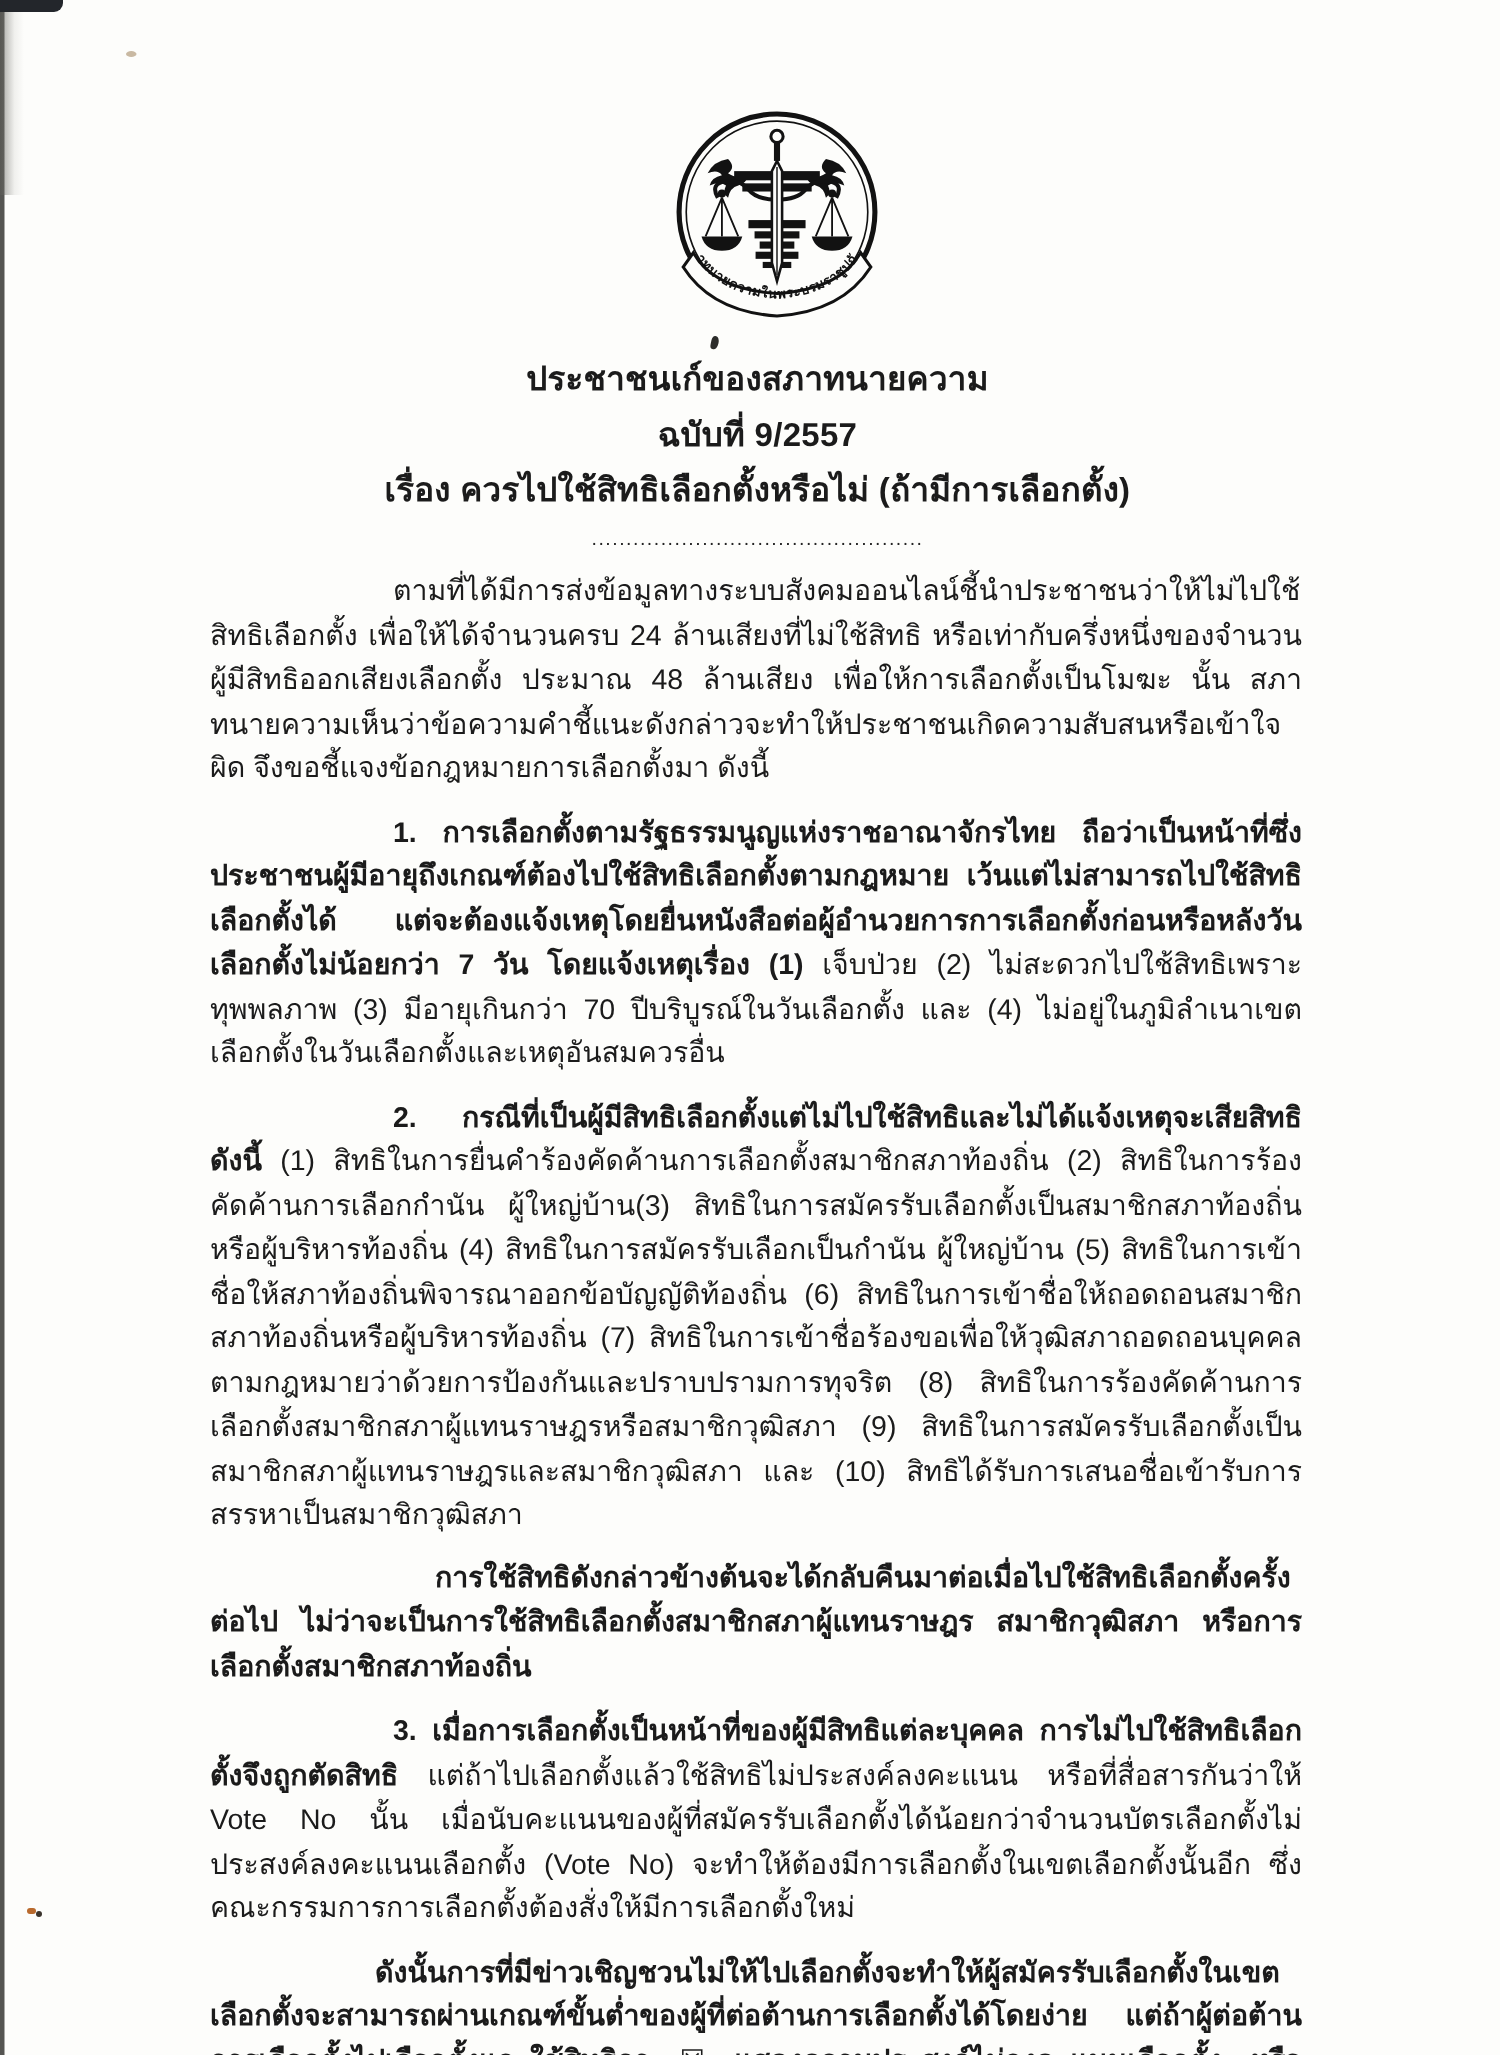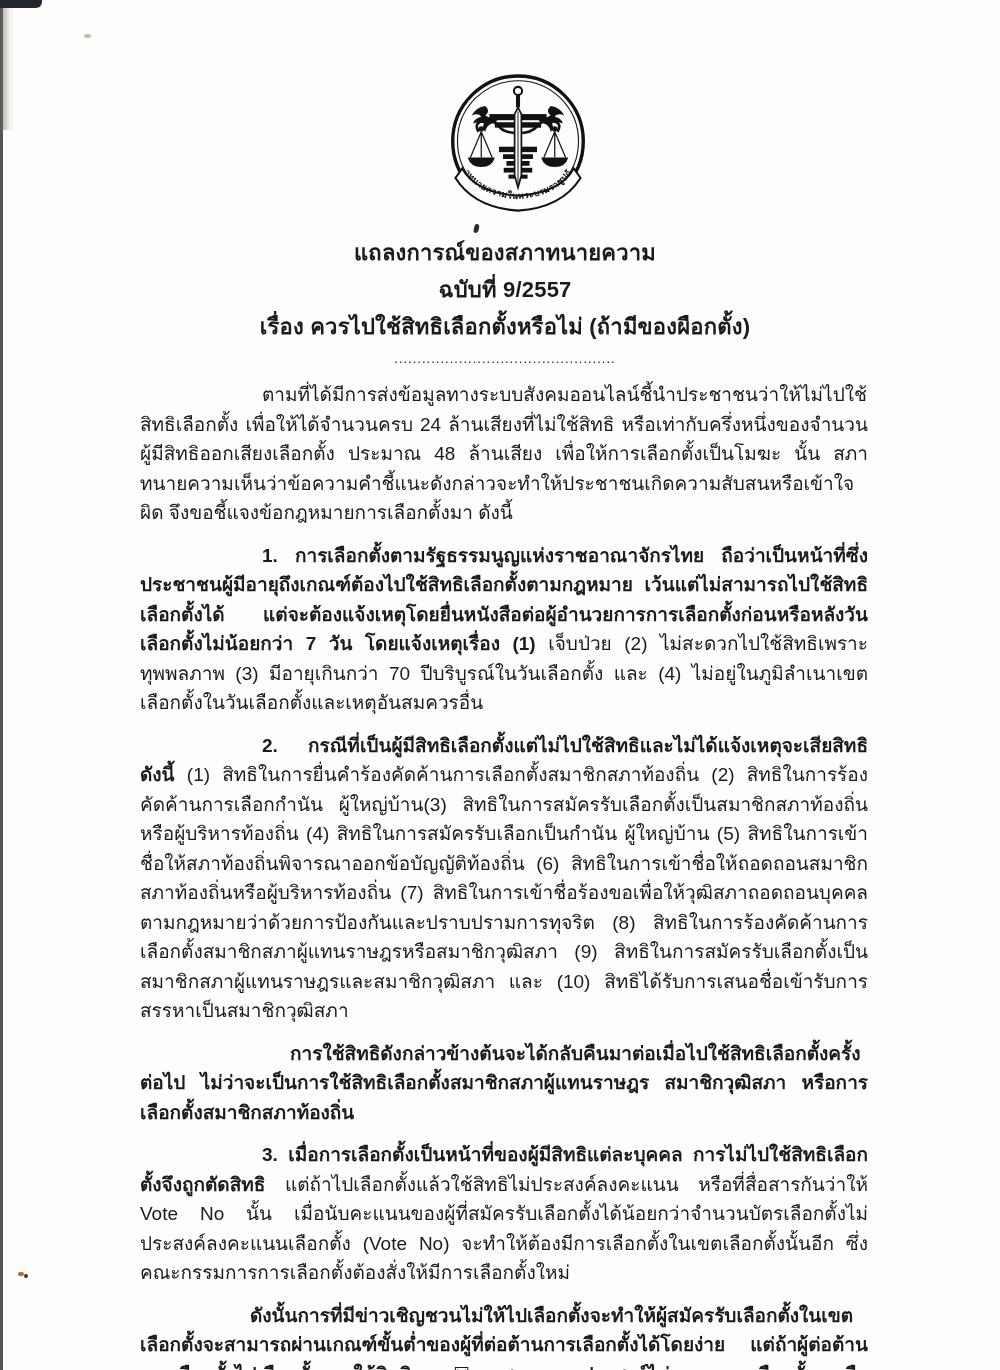--- a/index.html
+++ b/index.html
@@ -83,28 +83,28 @@
       <defs>
         <path id="ribbonPath" d="M22 158 q26 34 78 37 q52 -3 78 -37"></path>
       </defs>
       <text font-size="13" font-weight="700" fill="#121212" letter-spacing="0.5">
         <textPath href="#ribbonPath" startOffset="50%" text-anchor="middle">สภาทนายความในพระบรมราชูปถัมภ์</textPath>
       </text>
     </svg>
   </div>
 
   <div class="title-block">
-    <div class="title-line">แถลงการณ์ของสภาทนายความ</div>
+    <div class="title-line">ประชาชนเก์ของสภาทนายความ</div>
     <div class="title-line">ฉบับที่ 9/2557</div>
-    <div class="title-line">เรื่อง ควรไปใช้สิทธิเลือกตั้งหรือไม่ (ถ้ามีของผือกตั้ง)</div>
+    <div class="title-line">เรื่อง ควรไปใช้สิทธิเลือกตั้งหรือไม่ (ถ้ามีการเลือกตั้ง)</div>
     <div class="dotted">................................................</div>
   </div>
 
   <div class="doc-body">
       <p class="para" style="text-indent: 122px;"><span>ตามที่ได้มีการส่งข้อมูลทางระบบสังคมออนไลน์ชี้นำประชาชนว่าให้ไม่ไปใช้สิทธิเลือกตั้ง เพื่อให้ได้จำนวนครบ 24 ล้านเสียงที่ไม่ใช้สิทธิ หรือเท่ากับครึ่งหนึ่งของจำนวนผู้มีสิทธิออกเสียงเลือกตั้ง ประมาณ 48 ล้านเสียง เพื่อให้การเลือกตั้งเป็นโมฆะ นั้น  สภาทนายความเห็นว่าข้อความคำชี้แนะดังกล่าวจะทำให้ประชาชนเกิดความสับสนหรือเข้าใจผิด จึงขอชี้แจงข้อกฎหมายการเลือกตั้งมา ดังนี้</span></p>
       <p class="para" style="text-indent: 122px;"><span class="bold">1.  การเลือกตั้งตามรัฐธรรมนูญแห่งราชอาณาจักรไทย ถือว่าเป็นหน้าที่ซึ่งประชาชนผู้มีอายุถึงเกณฑ์ต้องไปใช้สิทธิเลือกตั้งตามกฎหมาย เว้นแต่ไม่สามารถไปใช้สิทธิเลือกตั้งได้ แต่จะต้องแจ้งเหตุโดยยื่นหนังสือต่อผู้อำนวยการการเลือกตั้งก่อนหรือหลังวันเลือกตั้งไม่น้อยกว่า 7 วัน โดยแจ้งเหตุเรื่อง (1) </span><span>เจ็บป่วย (2) ไม่สะดวกไปใช้สิทธิเพราะทุพพลภาพ (3) มีอายุเกินกว่า 70 ปีบริบูรณ์ในวันเลือกตั้ง และ (4) ไม่อยู่ในภูมิลำเนาเขตเลือกตั้งในวันเลือกตั้งและเหตุอันสมควรอื่น</span></p>
       <p class="para" style="text-indent: 122px;"><span class="bold">2.  กรณีที่เป็นผู้มีสิทธิเลือกตั้งแต่ไม่ไปใช้สิทธิและไม่ได้แจ้งเหตุจะเสียสิทธิ ดังนี้ </span><span>(1) สิทธิในการยื่นคำร้องคัดค้านการเลือกตั้งสมาชิกสภาท้องถิ่น  (2) สิทธิในการร้องคัดค้านการเลือกกำนัน ผู้ใหญ่บ้าน(3) สิทธิในการสมัครรับเลือกตั้งเป็นสมาชิกสภาท้องถิ่นหรือผู้บริหารท้องถิ่น (4) สิทธิในการสมัครรับเลือกเป็นกำนัน ผู้ใหญ่บ้าน (5) สิทธิในการเข้าชื่อให้สภาท้องถิ่นพิจารณาออกข้อบัญญัติท้องถิ่น  (6) สิทธิในการเข้าชื่อให้ถอดถอนสมาชิกสภาท้องถิ่นหรือผู้บริหารท้องถิ่น (7) สิทธิในการเข้าชื่อร้องขอเพื่อให้วุฒิสภาถอดถอนบุคคลตามกฎหมายว่าด้วยการป้องกันและปราบปรามการทุจริต (8) สิทธิในการร้องคัดค้านการเลือกตั้งสมาชิกสภาผู้แทนราษฎรหรือสมาชิกวุฒิสภา  (9)  สิทธิในการสมัครรับเลือกตั้งเป็นสมาชิกสภาผู้แทนราษฎรและสมาชิกวุฒิสภา และ (10) สิทธิได้รับการเสนอชื่อเข้ารับการสรรหาเป็นสมาชิกวุฒิสภา</span></p>
-      <p class="para" style="text-indent: 150px;"><span class="bold">การใช้สิทธิดังกล่าวข้างต้นจะได้กลับคืนมาต่อเมื่อไปใช้สิทธิเลือกตั้งครั้งต่อไป ไม่ว่าจะเป็นการใช้สิทธิเลือกตั้งสมาชิกสภาผู้แทนราษฎร สมาชิกวุฒิสภา หรือการเลือกตั้งสมาชิกสภาท้องถิ่น</span></p>
+      <p class="para" style="text-indent: 150px; font-family: Liberation Mono, monospace;"><span class="bold">การใช้สิทธิดังกล่าวข้างต้นจะได้กลับคืนมาต่อเมื่อไปใช้สิทธิเลือกตั้งครั้งต่อไป ไม่ว่าจะเป็นการใช้สิทธิเลือกตั้งสมาชิกสภาผู้แทนราษฎร สมาชิกวุฒิสภา หรือการเลือกตั้งสมาชิกสภาท้องถิ่น</span></p>
       <p class="para" style="text-indent: 122px;"><span class="bold">3.  เมื่อการเลือกตั้งเป็นหน้าที่ของผู้มีสิทธิแต่ละบุคคล การไม่ไปใช้สิทธิเลือกตั้งจึงถูกตัดสิทธิ </span><span>แต่ถ้าไปเลือกตั้งแล้วใช้สิทธิไม่ประสงค์ลงคะแนน หรือที่สื่อสารกันว่าให้ Vote No นั้น เมื่อนับคะแนนของผู้ที่สมัครรับเลือกตั้งได้น้อยกว่าจำนวนบัตรเลือกตั้งไม่ประสงค์ลงคะแนนเลือกตั้ง (Vote No) จะทำให้ต้องมีการเลือกตั้งในเขตเลือกตั้งนั้นอีก ซึ่งคณะกรรมการการเลือกตั้งต้องสั่งให้มีการเลือกตั้งใหม่</span></p>
       <p class="para" style="text-indent: 110px;"><span class="bold">ดังนั้นการที่มีข่าวเชิญชวนไม่ให้ไปเลือกตั้งจะทำให้ผู้สมัครรับเลือกตั้งในเขตเลือกตั้งจะสามารถผ่านเกณฑ์ขั้นต่ำของผู้ที่ต่อต้านการเลือกตั้งได้โดยง่าย  แต่ถ้าผู้ต่อต้านการเลือกตั้งไปเลือกตั้งและใช้สิทธิกา ☒ แสดงความประสงค์ไม่ลงคะแนนเลือกตั้ง หรือ Vote No (ไม่ใช่ No vote คือไม่ไปใช้สิทธิลงคะแนน หรือไม่กา ☒ เลย หรือกาทิ้งๆ ขว้าง ๆ ไม่ถูกช่อง เพราะจะเป็นบัตรเสีย) ซึ่งเมื่อรวมบัตร Vote No ในเขตเลือกตั้งใดมากกว่าคะแนนของผู้สมัครรับเลือกตั้งแล้ว ถือว่าผู้สมัครรับเลือกตั้งในเขตนั้นสอบไม่ผ่านต้องรอการเลือกตั้งครั้งใหม่ดังที่ชี้แจงในข้อที่ 2 ข้างต้น  ส่วนกรณีผู้สมัครจะได้รับเลือกตั้งต่อเมื่อ</span></p>
     </div>
 
 </div>
 
 </body></html>

